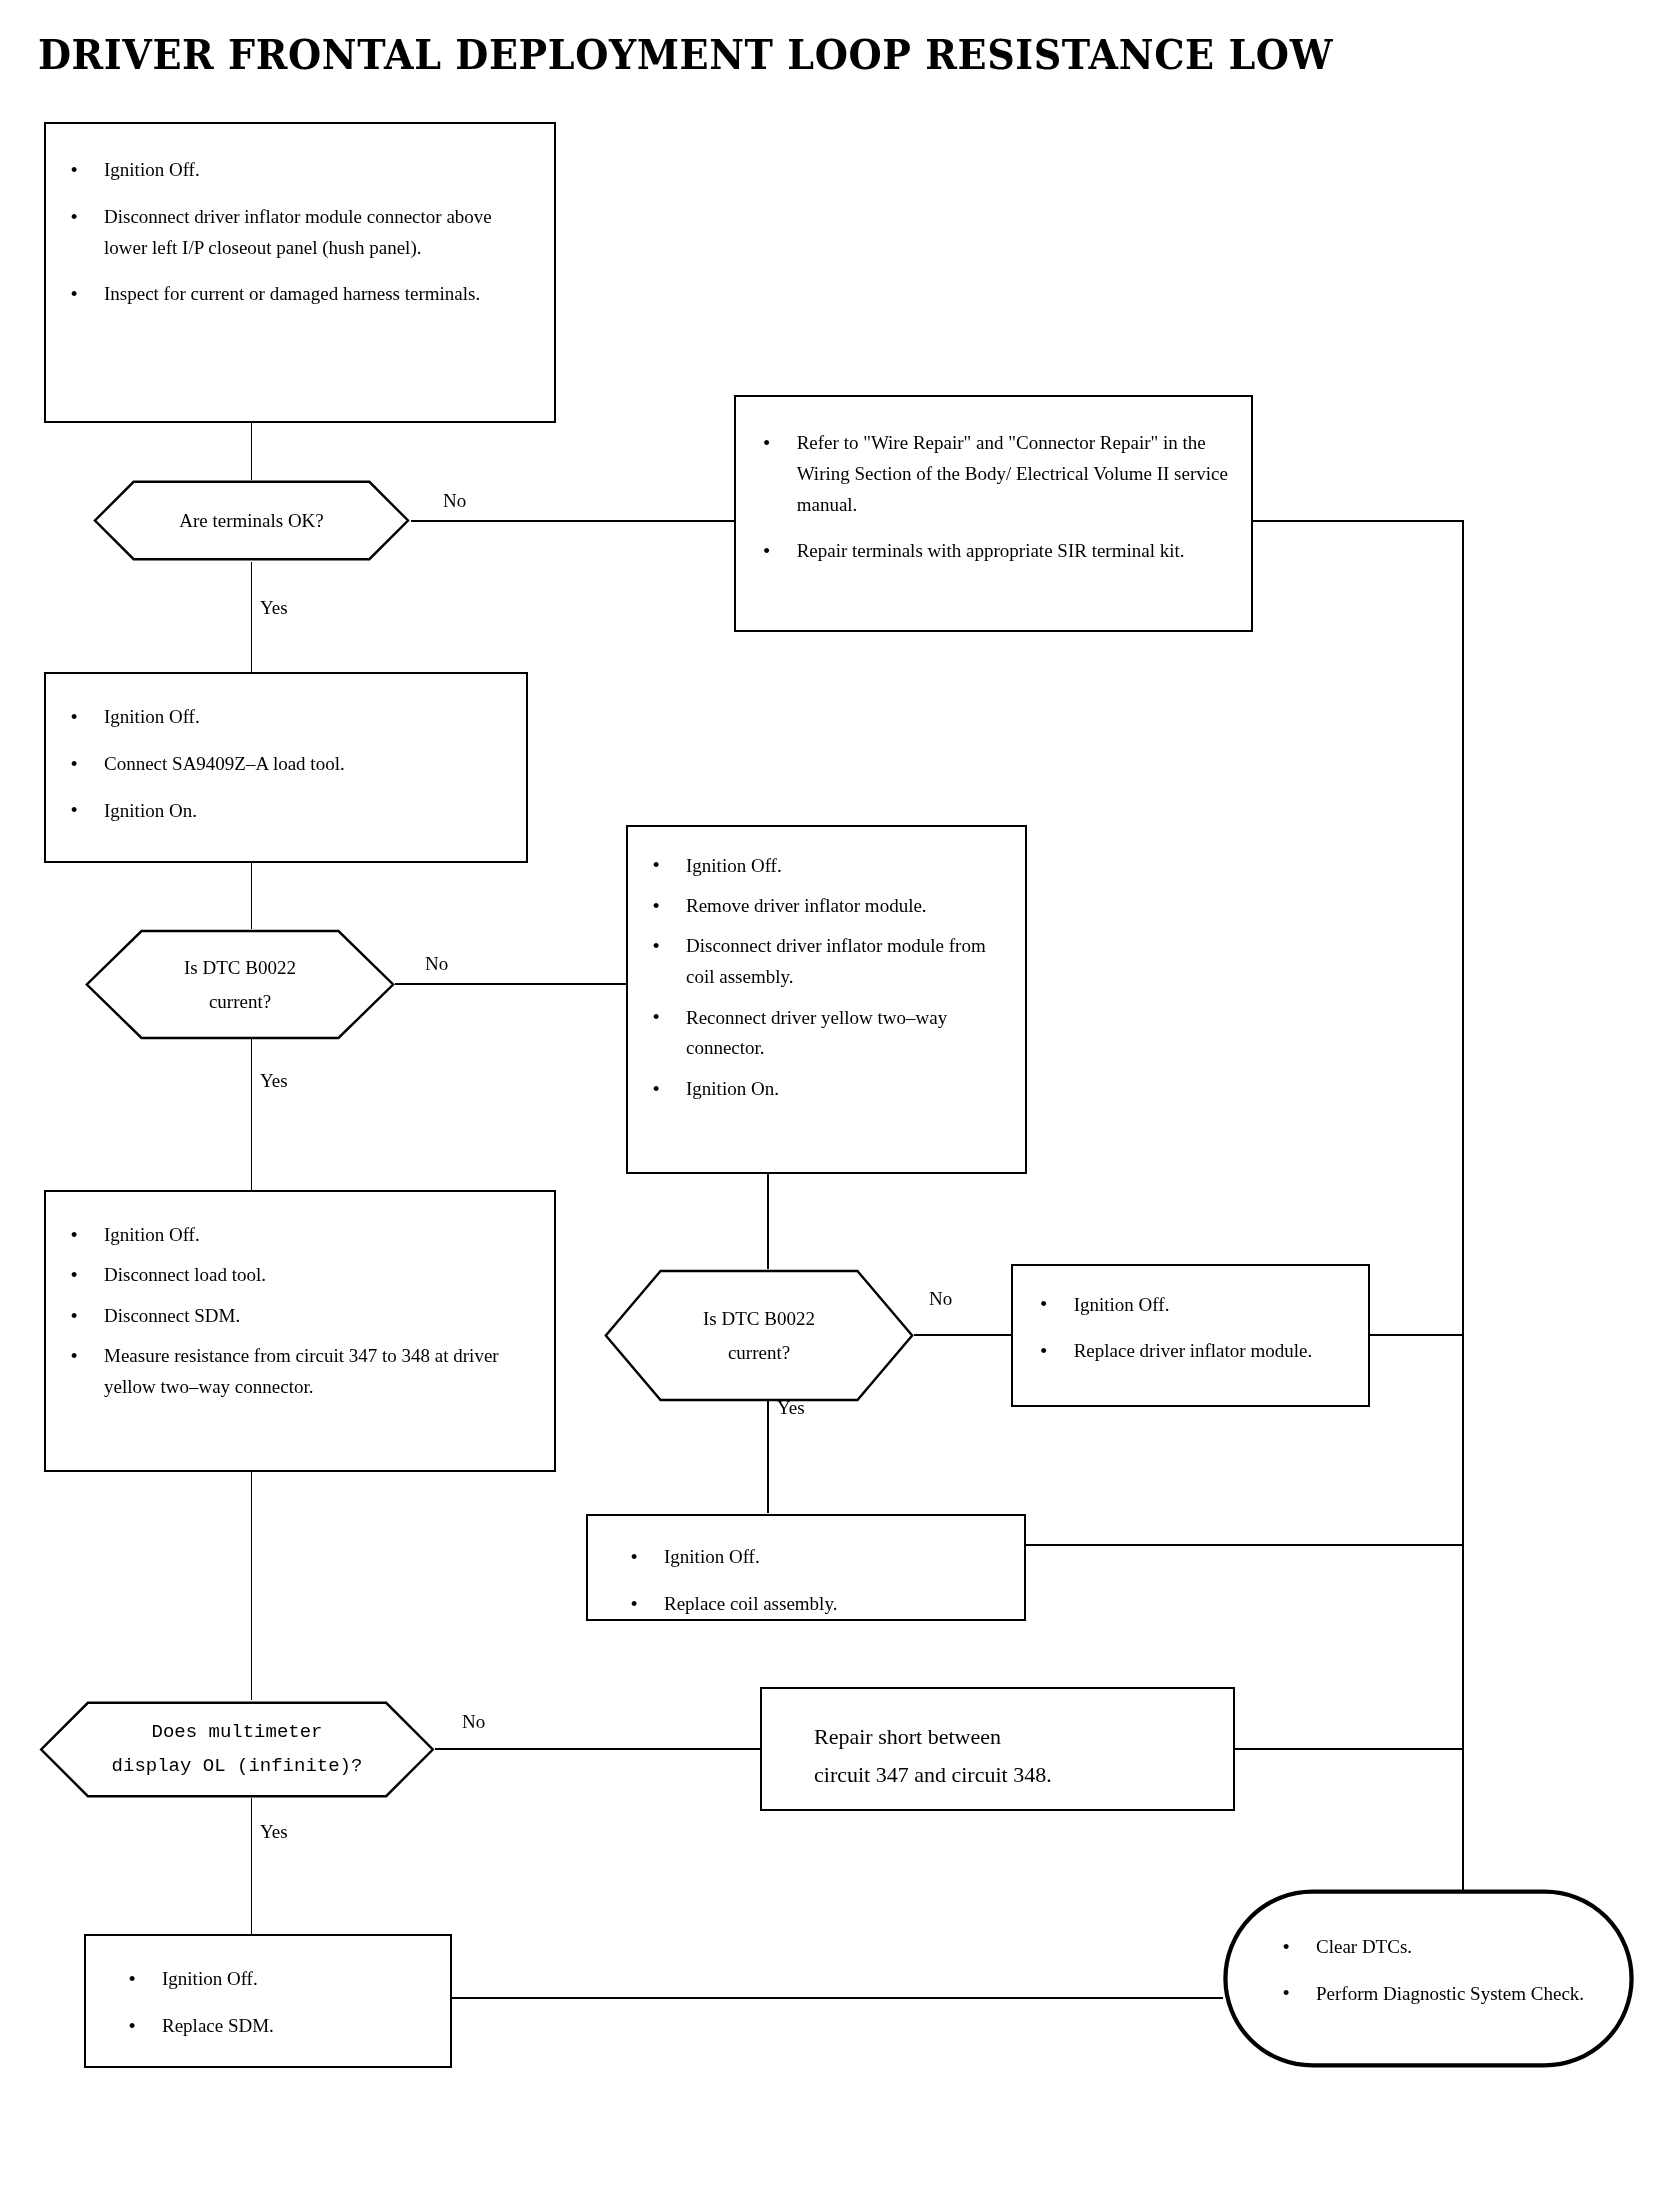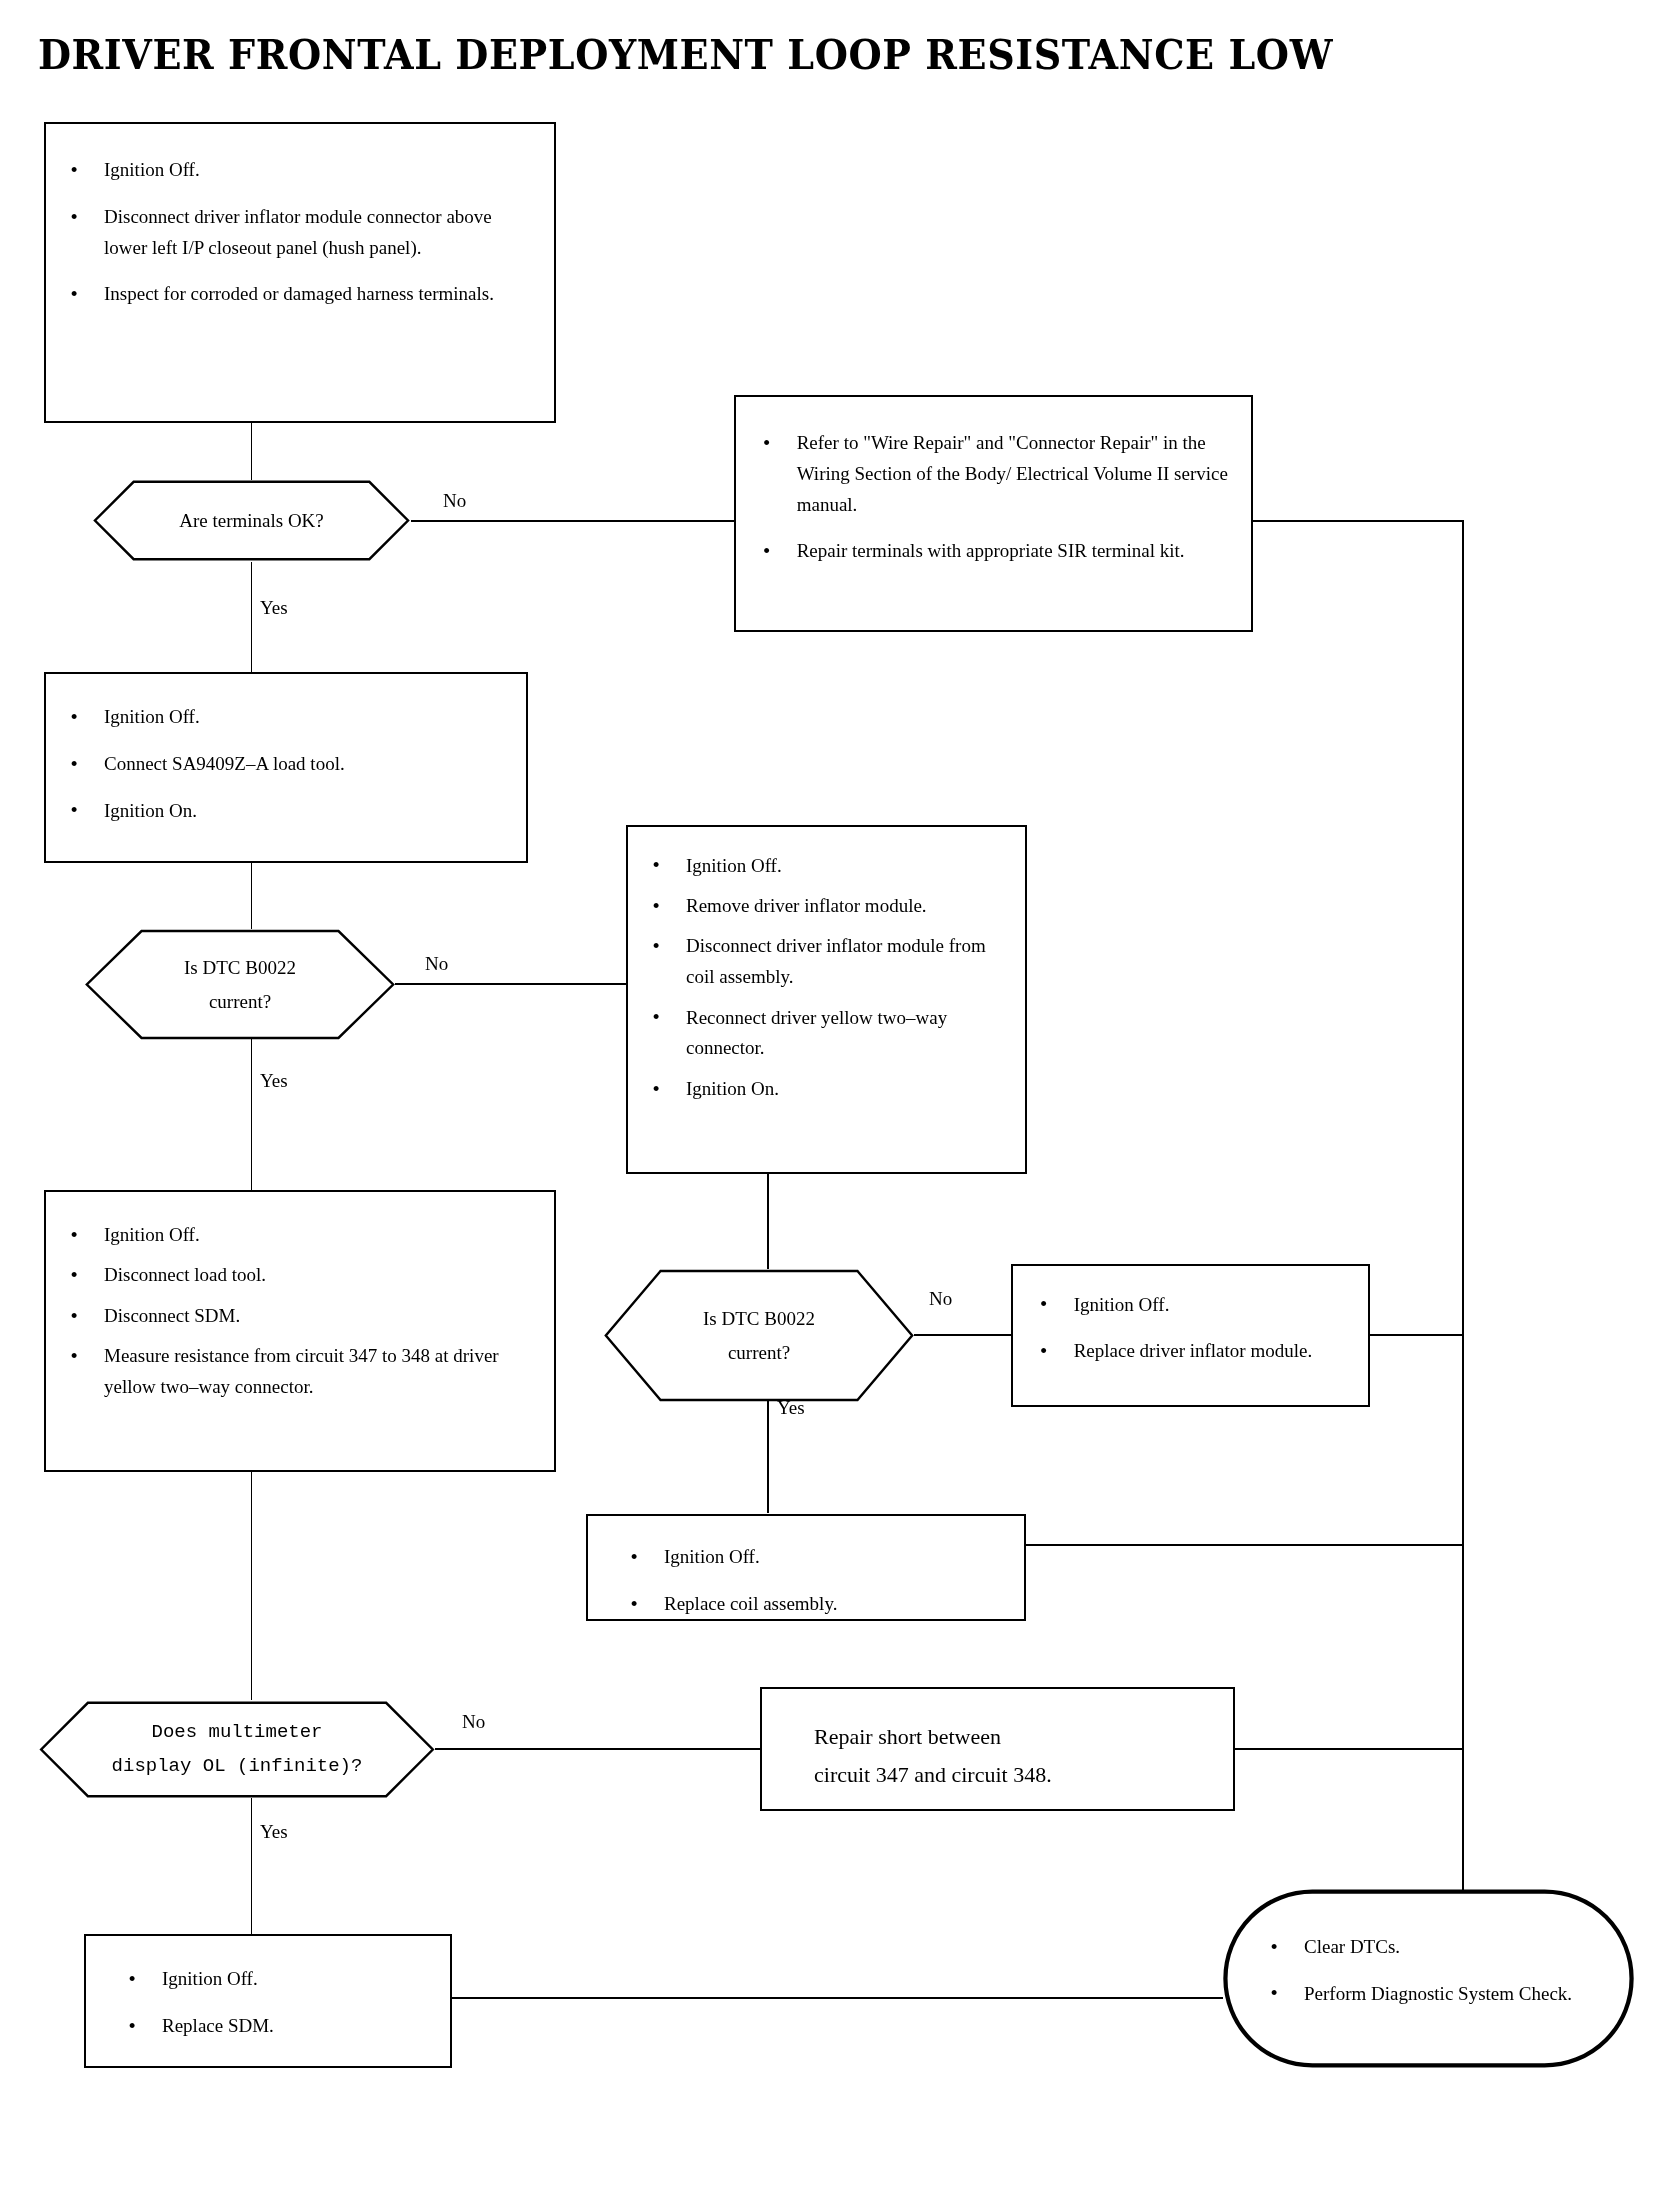--- a/index.html
+++ b/index.html
@@ -50,21 +50,21 @@
   .hexlabel{
     position:absolute;left:0;top:0;width:100%;height:100%;
     display:flex;flex-direction:column;align-items:center;justify-content:center;
     font-size:19px;line-height:1.75;text-align:center;
     pointer-events:none;
   }
   .hexlabel span{display:block;}
 
   .term{position:absolute;}
   .term svg{display:block;}
-  .termbody{position:absolute;left:0;top:0;width:100%;height:100%;
+  .termbody{position:absolute;left:12px;top:0;width:100%;height:100%;
             display:flex;align-items:center;}
   .termbody .bullets{margin-left:45px;}
 
   .edgelabel{position:absolute;font-size:19px;line-height:1;}
 </style>
 </head>
 <body>
 
 <div id="sheet">
 
@@ -108,21 +108,21 @@
       <line x1="2408" y1="855" x2="2408" y2="3184"></line>
     </g>
   </svg>
 
   <div class="title">DRIVER FRONTAL DEPLOYMENT LOOP RESISTANCE LOW</div>
 
   <div class="node boxnode" style="left:44px;top:122px;width:512px;height:301px;padding:27px 24px 0 18px;">
     <ul class="bullets loose">
       <li>Ignition Off.</li>
       <li>Disconnect driver inflator module connector above lower left I/P closeout panel (hush panel).</li>
-      <li>Inspect for corroded or damaged harness terminals.</li>
+      <li>Inspect for current or damaged harness terminals.</li>
     </ul>
   </div>
 
   <div class="hex" style="left:92px;top:480px;width:319px;height:81px;">
     <svg width="319" height="81" viewBox="0 0 524 134" xmlns="http://www.w3.org/2000/svg">
       <polygon points="67,3 457,3 521,67 457,131 67,131 3,67" fill="#fff" stroke="#000" stroke-width="4"></polygon>
     </svg>
     <div class="hexlabel">
       <span>Are terminals OK?</span>
     </div>

